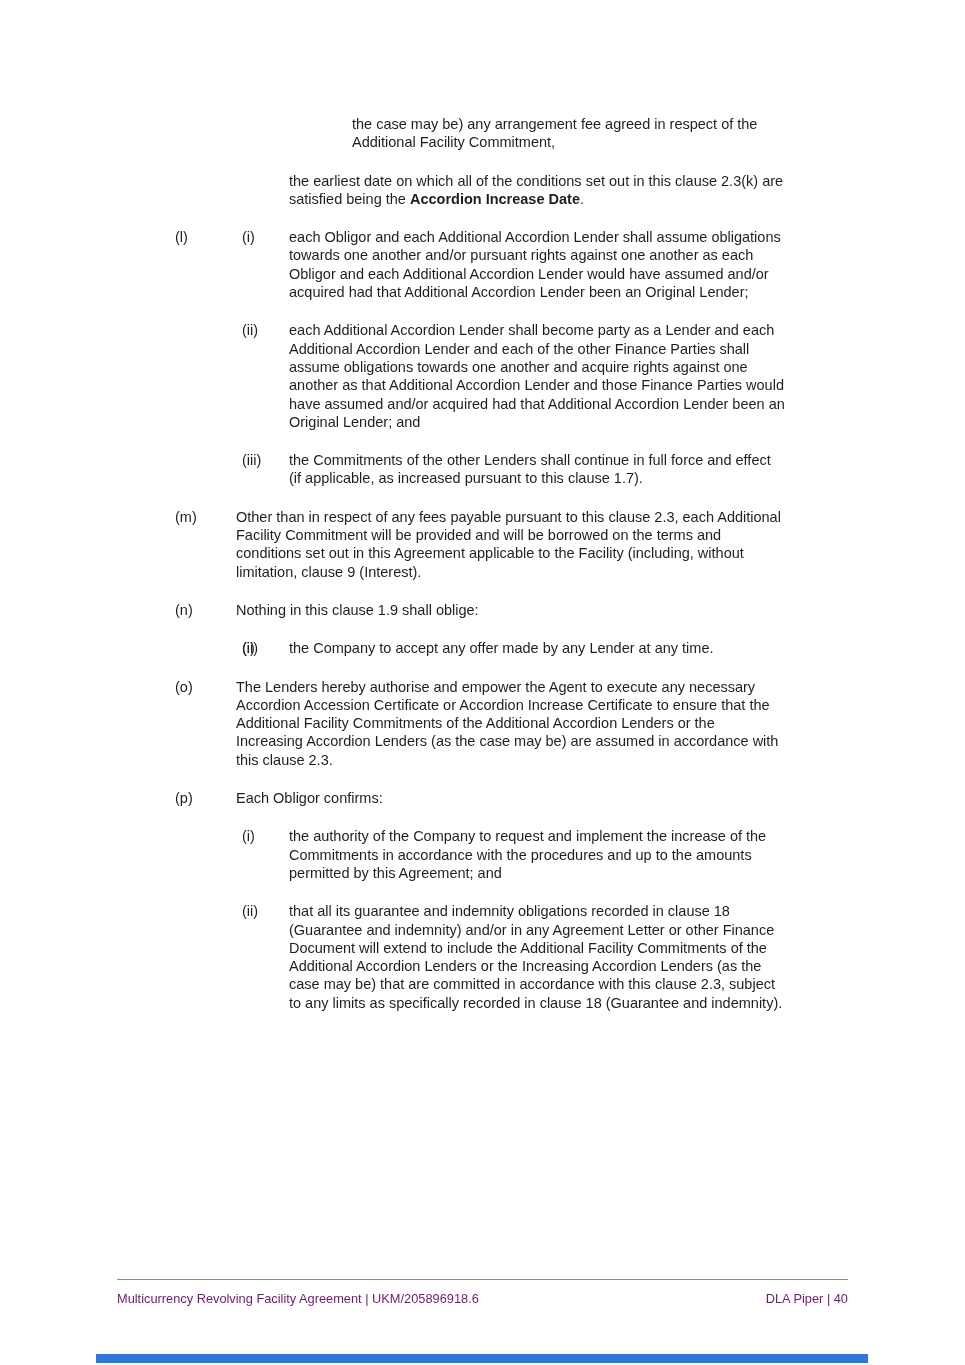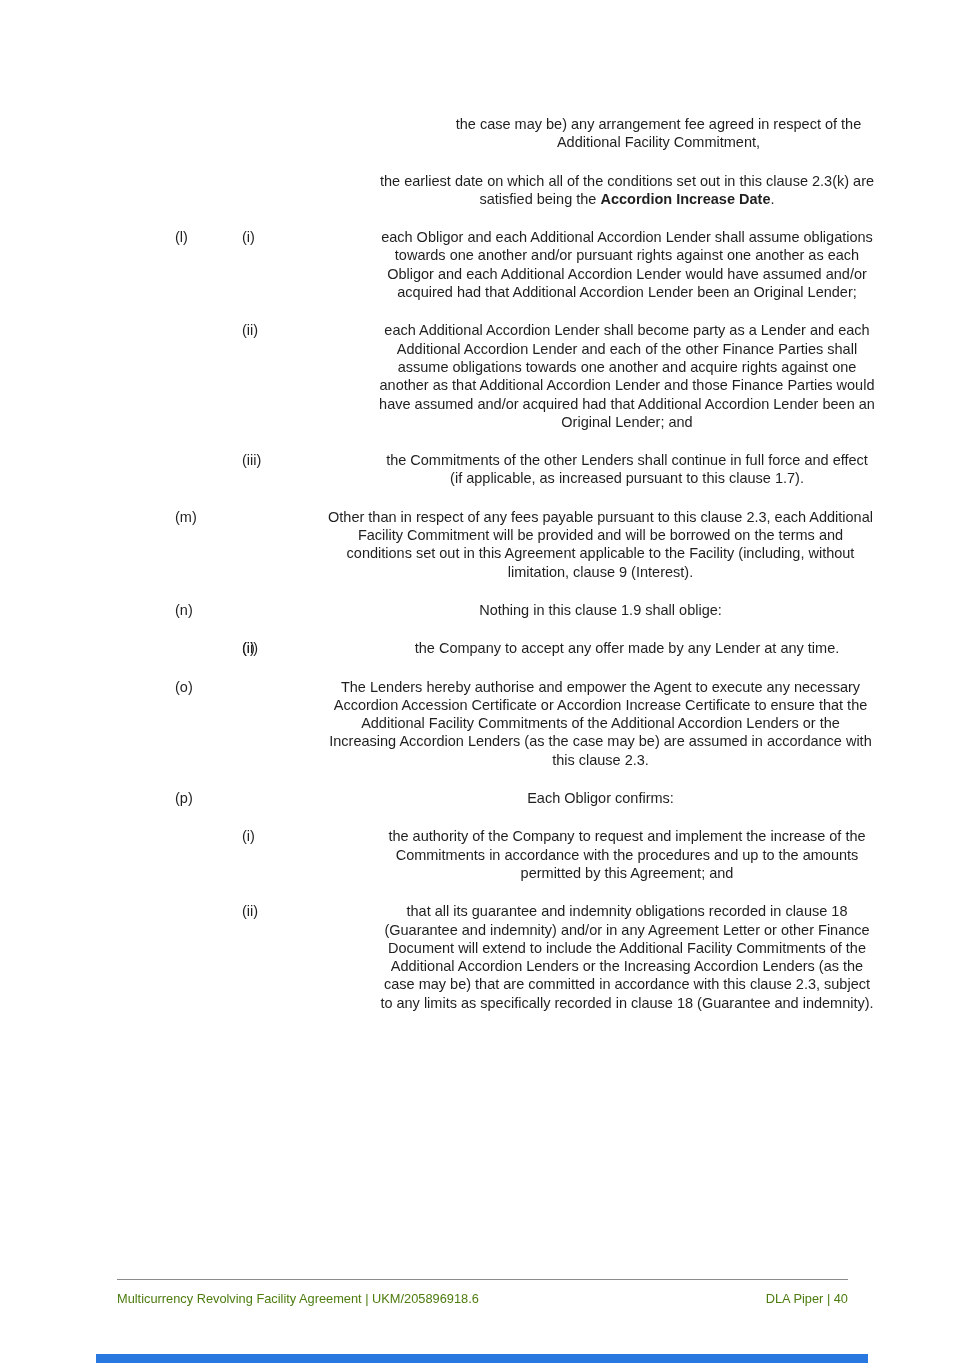--- a/index.html
+++ b/index.html
@@ -1,15 +1,15 @@
 <!DOCTYPE html>
 <html><head>
 <meta charset="utf-8">
 <style>
-  * { margin: 0; padding: 0; box-sizing: border-box; text-align: center; }
+  * { margin: 0; padding: 0; box-sizing: border-box; }
   html, body { width: 965px; height: 1365px; }
   body {
     background: #ffffff;
     font-family: "Liberation Sans", sans-serif;
     color: #1f1f1f;
     position: relative;
     overflow: hidden;
   }
   .page {
     position: absolute;
@@ -51,21 +51,21 @@
   }
   .footer {
     position: absolute;
     left: 117px;
     top: 1291px;
     width: 731px;
     display: flex;
     justify-content: space-between;
     font-size: 12.8px;
     line-height: 16px;
-    color: #4d7c0f;
+    color: #701a75;
   }
   .accent-bar {
     position: absolute;
     left: 96px;
     top: 1354px;
     width: 772px;
     height: 9px;
   }
 </style>
 </head>

